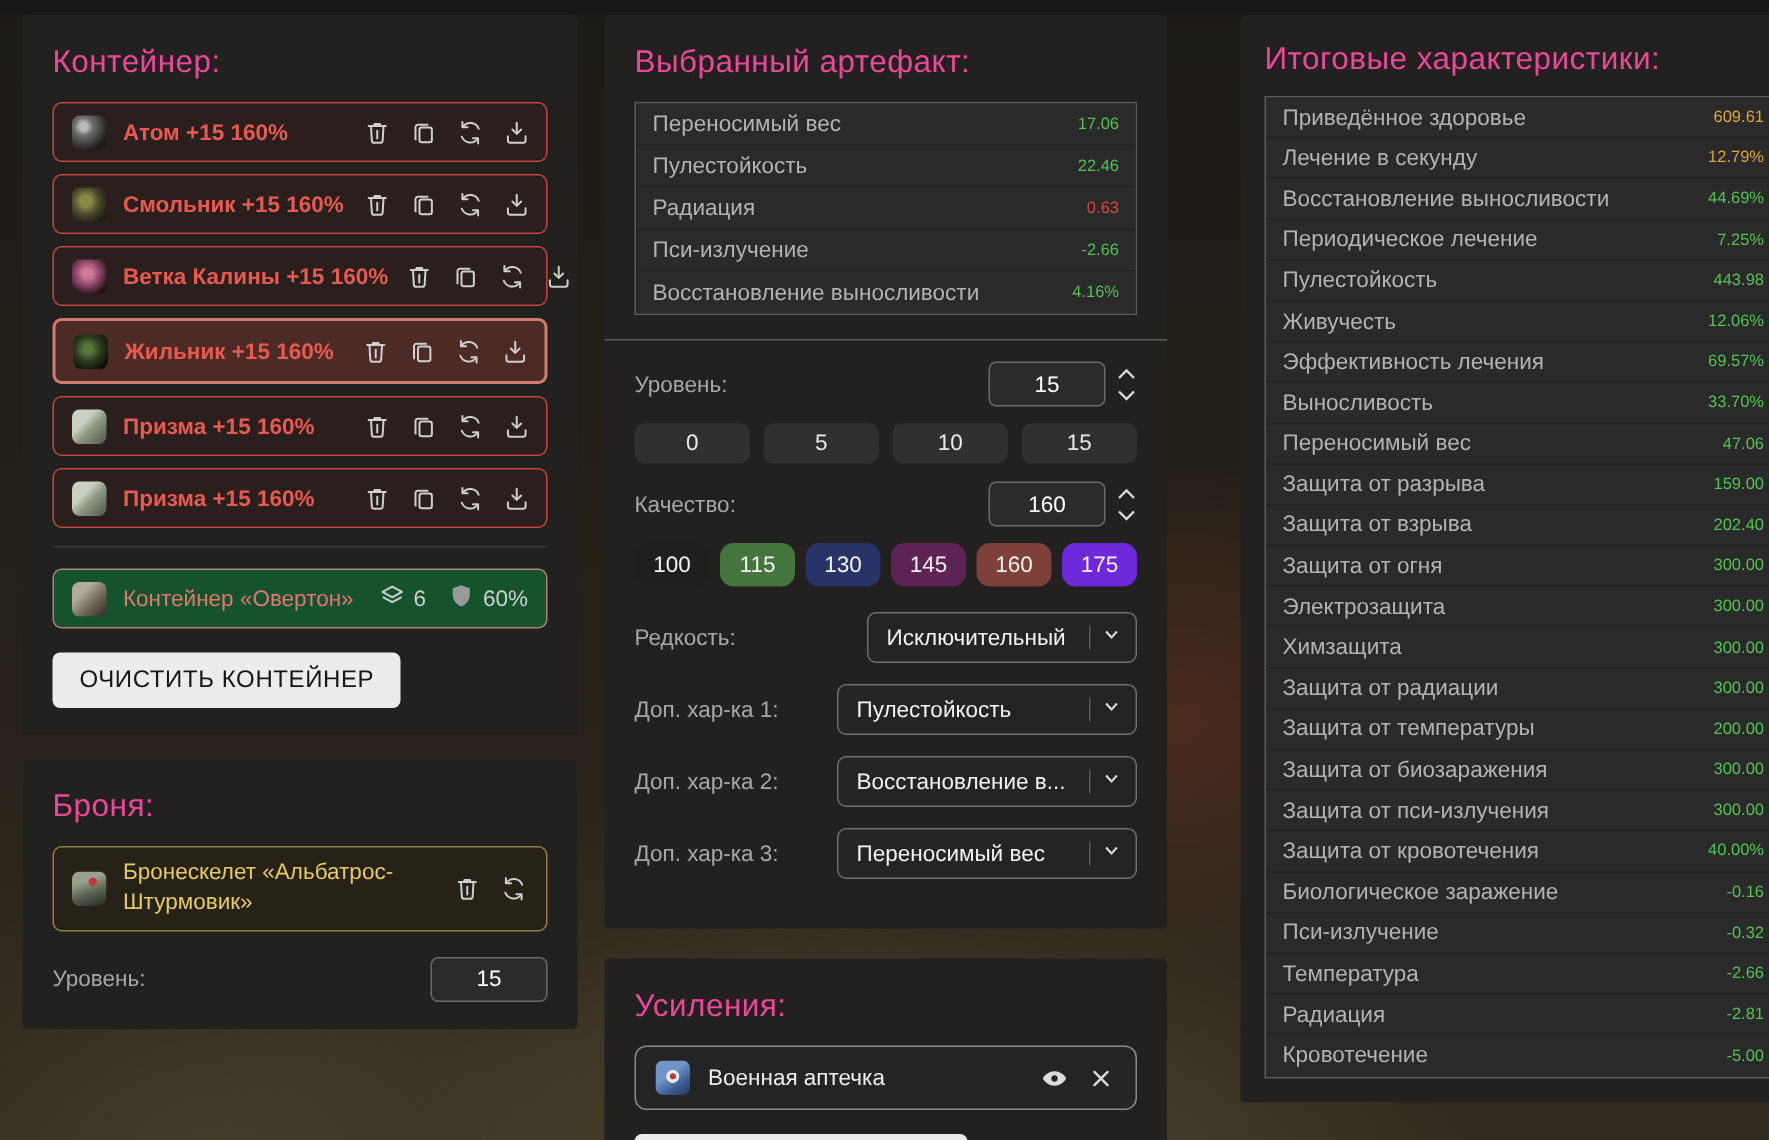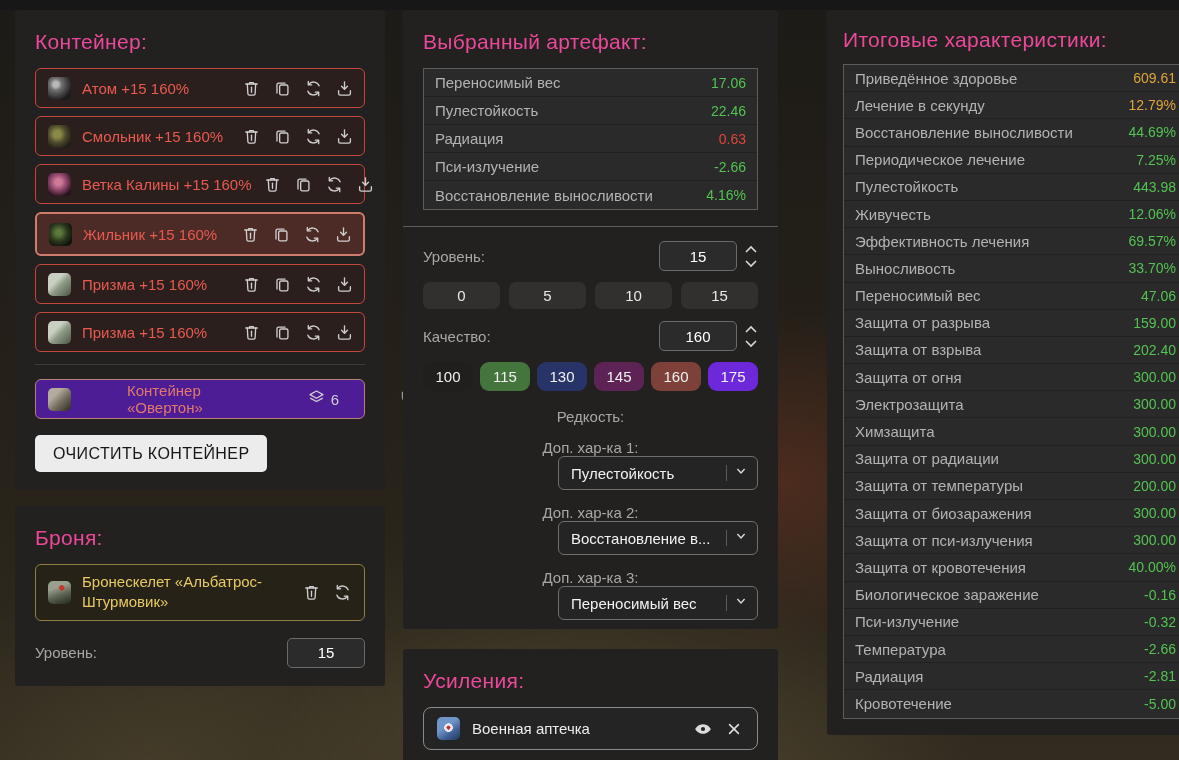--- a/index.html
+++ b/index.html
@@ -25,29 +25,29 @@
   .panel h2{ font-size:21px; font-weight:500; color:#ec4899; letter-spacing:.3px; margin:6px 0 14px; }
 
   
   .art-item{
     display:flex; align-items:center; height:40px; padding:0 10px 0 12px;
     border:1px solid var(--item-red,#c2483e); border-radius:6px;
     background:#2b1f1e; margin-bottom:8px; cursor:pointer;
   }
   .art-item.selected{ border-width:2px; border-color:#cf7c6f; background:#4c2b27; height:44px; }
   .thumb{ width:23px; height:23px; border-radius:5px; flex:none; }
-  .art-item .name{ margin-left:11px; font-size:15px; font-weight:400; color:var(--accent-red,#e85a50); white-space:nowrap; }
+  .art-item .name{ margin-left:11px; font-size:15px; font-weight:700; color:var(--accent-red,#e85a50); white-space:nowrap; }
   .spacer{ flex:1; }
   .icon-btn{ width:20px; height:20px; margin-left:11px; flex:none; cursor:pointer; display:flex; align-items:center; justify-content:center; }
   .icon-btn svg{ width:19px; height:19px; }
   .divider{ border-top:1px solid #3d3b3a; margin:12px 0 14px; }
 
   .cont-item{
     display:flex; align-items:center; height:40px; padding:0 12px;
-    border:1px solid #b58179; border-radius:6px; background:#4c1d95;gap:45px;
+    border:1px solid #b58179; border-radius:6px; background:#14532d;
   }
   .cont-item .name{ margin-left:11px; font-size:15px; font-weight:500; color:#e2786c; }
   .meta{ display:flex; align-items:center; gap:5px; margin-left:14px; color:#cfcfcf; font-size:15px; }
   .meta svg{ width:19px; height:19px; }
 
   .btn-light{
     margin-top:16px; display:inline-block; background:#ececec; color:#161616;
     border:none; border-radius:5px; height:37px; padding:0 18px;
     font-family:inherit; font-size:16px; font-weight:500; letter-spacing:.4px; cursor:pointer;
   }
@@ -65,21 +65,21 @@
     color:#fff; font-family:inherit; font-size:15px; text-align:center;
   }
 
   
   .stat-table{ border:1px solid #5c5c5c; }
   .stat-row{ display:flex; align-items:center; justify-content:space-between; background:#2a2a2a; padding:0 11px; border-bottom:1px solid #212121; }
   .stat-row:last-child{ border-bottom:none; }
   #artifact-stats .stat-row{ height:28px; }
   #totals-rows .stat-row{ height:27.2px; }
   .stat-row .sl{ font-size:15px; color:#b3b3b3; white-space:nowrap; }
-  .stat-row .sv{ font-size:14px; font-weight:500; }
+  .stat-row .sv{ font-size:11px; font-weight:500; }
   .sv.green{ color:var(--green,#53c252); }
   .sv.red{ color:var(--red,#e0463d); }
   .sv.orange{ color:var(--orange,#dfa43c); }
 
   .full-divider{ border-top:1px solid #5c5c5c; margin:16px -20px 14px; }
 
   .ctl-row{ display:flex; align-items:center; justify-content:space-between; margin-top:12px; }
   .num-wrap{ display:flex; align-items:center; gap:7px; }
   .spinner{ display:flex; flex-direction:column; gap:5px; }
   .spin-btn{ width:14px; height:9px; cursor:pointer; display:flex; }
@@ -89,21 +89,21 @@
   .preset-btn{
     flex:1; height:27px; background:#31302f; border:none; border-radius:7px;
     color:#e8e8e8; font-family:inherit; font-size:15px; cursor:pointer;
   }
   .chip-row{ display:flex; gap:7px; margin-top:11px; }
   .chip{
     flex:1; height:29px; border:none; border-radius:9px;
     color:#f0f0f0; font-family:inherit; font-size:15px; font-weight:500; cursor:pointer;
   }
 
-  .sel-row{ display:flex; align-items:center; margin-top:14px;flex-direction:column; }
+  .sel-row{ display:flex; align-items:center; margin-top:14px; }
   .sel-row .lbl{ white-space:nowrap; }
   .selectbox{
     margin-left:auto; height:34px; background:#242424; border:1px solid #6f6f6f; border-radius:6px;
     display:flex; align-items:center; padding:0 8px 0 12px; cursor:pointer;
   }
   .selectbox .val{ flex:1; font-size:15px; font-weight:500; color:#f2f2f2; white-space:nowrap; overflow:hidden; }
   .selectbox .bar{ width:1px; height:16px; background:#5a5a5a; margin:0 6px; }
   .selectbox svg{ width:16px; height:16px; }
   .w180{ width:180px; } .w200{ width:200px; }
 
@@ -391,21 +391,21 @@
         </span>
     </div>
     <div class="lvl-row">
       <span class="lbl">Уровень:</span>
       <input class="numbox" value="15" style="">
     </div>
   </section>
 </div>
 
 <div class="col" id="col-mid">
-  <section class="panel" style="padding-bottom:9px;">
+  <section class="panel" style="padding-bottom:33px;">
     <h2>Выбранный артефакт:</h2>
     <div class="stat-table" id="artifact-stats">
         <div class="stat-row">
           <span class="sl">Переносимый вес</span>
           <span class="sv green">17.06</span>
         </div>
         <div class="stat-row">
           <span class="sl">Пулестойкость</span>
           <span class="sv green">22.46</span>
         </div>
@@ -471,20 +471,27 @@
         <button class="chip" style="background: rgb(33, 30, 30);">100</button>
         <button class="chip" style="background: rgb(67, 117, 60);">115</button>
         <button class="chip" style="background: rgb(40, 52, 103);">130</button>
         <button class="chip" style="background: rgb(93, 35, 85);">145</button>
         <button class="chip" style="background: rgb(126, 65, 58);">160</button>
         <button class="chip" style="background: #6d28d9;">175</button>
       </div>
 
     <div class="sel-row" style="margin-top:17px;">
       <span class="lbl">Редкость:</span>
+      <span class="selectbox w180">
+        <span class="val">Исключительный</span>
+        <span class="bar"></span>
+        <span><svg viewBox="0 0 20 20" fill="none" stroke="#d8d8d8" stroke-width="1.8">
+              <polyline points="5.5 7.5 10 12.5 14.5 7.5"></polyline>
+            </svg></span>
+      </span>
     </div>
     <div id="extra-rows">
         <div class="sel-row">
           <span class="lbl">Доп. хар-ка 1:</span>
           <span class="selectbox w200">
             <span class="val">Пулестойкость</span>
             <span class="bar"></span>
             <span><svg viewBox="0 0 20 20" fill="none" stroke="#d8d8d8" stroke-width="1.8">
                 <polyline points="5.5 7.5 10 12.5 14.5 7.5"></polyline>
               </svg></span>

